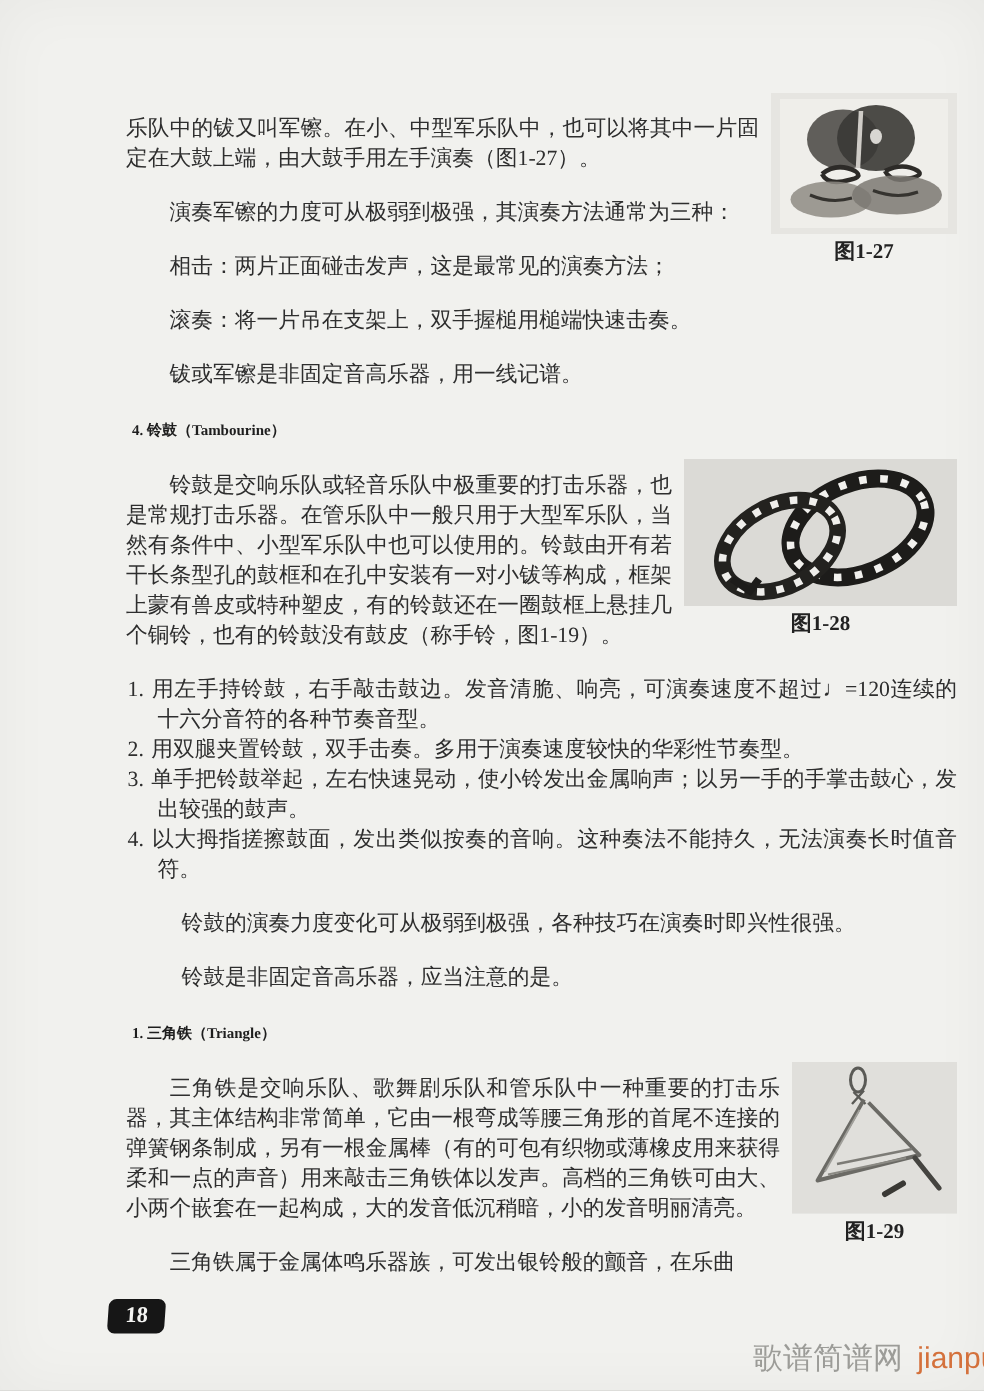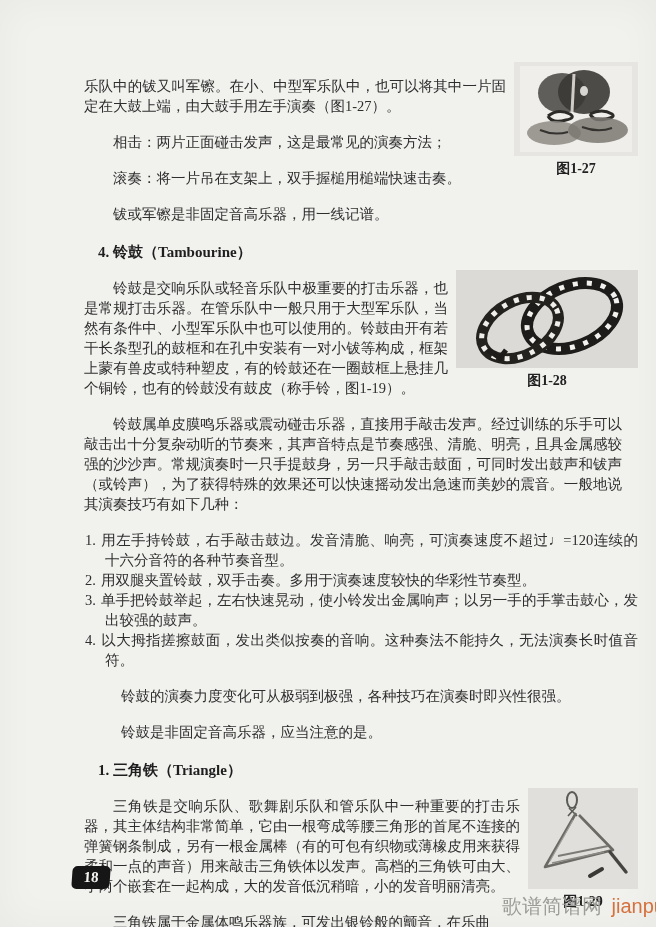--- a/index.html
+++ b/index.html
@@ -18,21 +18,21 @@
     left:68px; top:60px;
     width:570px;
     font-size:14.5px;
     line-height:20px;
     text-align:justify;
   }
   p { margin:16px; }
   .indent { text-indent:2em; }
   .sub-indent { padding-left:2.55em; }
   h3.sec-heading {
-    font-size:15px; font-weight:bold; color:#1e1e1e;
+    font-size:10px; font-weight:bold; color:#1e1e1e;
     margin:18px 0 6px 0; text-indent:2em; line-height:20px;
     text-align:left;
   }
   figure.fig {
     float:right; margin:2px 0 8px 8px;
     text-align:center;
   }
   figure.fig .photo {
     display:block;
     background:#e0e0dd;
@@ -92,20 +92,21 @@
           <ellipse cx="40" cy="71" rx="27" ry="12" fill="#8e8b84" opacity="0.85"></ellipse>
           <ellipse cx="84" cy="68" rx="30" ry="13" fill="#7b7872" opacity="0.85"></ellipse>
           <path d="M26,68 q14,6 28,2" stroke="#35332f" stroke-width="2" fill="none"></path>
           <path d="M68,65 q16,6 30,1" stroke="#35332f" stroke-width="2" fill="none"></path>
         </svg>
       </span>
       <figcaption>图1-27</figcaption>
     </figure>
 
     <p class="para">乐队中的钹又叫军镲。在小、中型军乐队中，也可以将其中一片固定在大鼓上端，由大鼓手用左手演奏（图1-27）。</p>
+    <p class="indent">演奏军镲的力度可从极弱到极强，其演奏方法通常为三种：</p>
     <p class="indent">相击：两片正面碰击发声，这是最常见的演奏方法；</p>
     <p class="indent">滚奏：将一片吊在支架上，双手握槌用槌端快速击奏。</p>
     <p class="indent">钹或军镲是非固定音高乐器，用一线记谱。</p>
 
     <h3 class="sec-heading">4. 铃鼓（Tambourine）</h3>
 
     <figure class="fig fig28">
       <span class="photo">
         <svg width="182" height="98" viewBox="0 0 182 98" xmlns="http://www.w3.org/2000/svg">
           <rect x="0" y="0" width="182" height="98" fill="#dbdad6"></rect>
@@ -120,21 +121,20 @@
             <ellipse cx="64" cy="58" rx="41" ry="27" fill="none" stroke="#efeeeb" stroke-width="5" stroke-dasharray="5 8"></ellipse>
           </g>
 
           <path d="M32,80 l12,8 l6,-8" fill="none" stroke="#1d1c1a" stroke-width="5"></path>
         </svg>
       </span>
       <figcaption>图1-28</figcaption>
     </figure>
 
     <p class="indent">铃鼓是交响乐队或轻音乐队中极重要的打击乐器，也是常规打击乐器。在管乐队中一般只用于大型军乐队，当然有条件中、小型军乐队中也可以使用的。铃鼓由开有若干长条型孔的鼓框和在孔中安装有一对小钹等构成，框架上蒙有兽皮或特种塑皮，有的铃鼓还在一圈鼓框上悬挂几个铜铃，也有的铃鼓没有鼓皮（称手铃，图1-19）。</p>
-    <p class="indent">铃鼓属单皮膜鸣乐器或震动碰击乐器，直接用手敲击发声。经过训练的乐手可以敲击出十分复杂动听的节奏来，其声音特点是节奏感强、清脆、明亮，且具金属感较强的沙沙声。常规演奏时一只手提鼓身，另一只手敲击鼓面，可同时发出鼓声和钹声（或铃声），为了获得特殊的效果还可以快速摇动发出急速而美妙的震音。一般地说其演奏技巧有如下几种：</p>
 
     <div class="list">
       <div class="list-item">
         <span class="num">1.</span><span>用左手持铃鼓，右手敲击鼓边。发音清脆、响亮，可演奏速度不超过♩=120连续的十六分音符的各种节奏音型。</span>
       </div>
       <div class="list-item">
         <span class="num">2.</span><span>用双腿夹置铃鼓，双手击奏。多用于演奏速度较快的华彩性节奏型。</span>
       </div>
       <div class="list-item">
         <span class="num">3.</span><span>单手把铃鼓举起，左右快速晃动，使小铃发出金属响声；以另一手的手掌击鼓心，发出较强的鼓声。</span>

